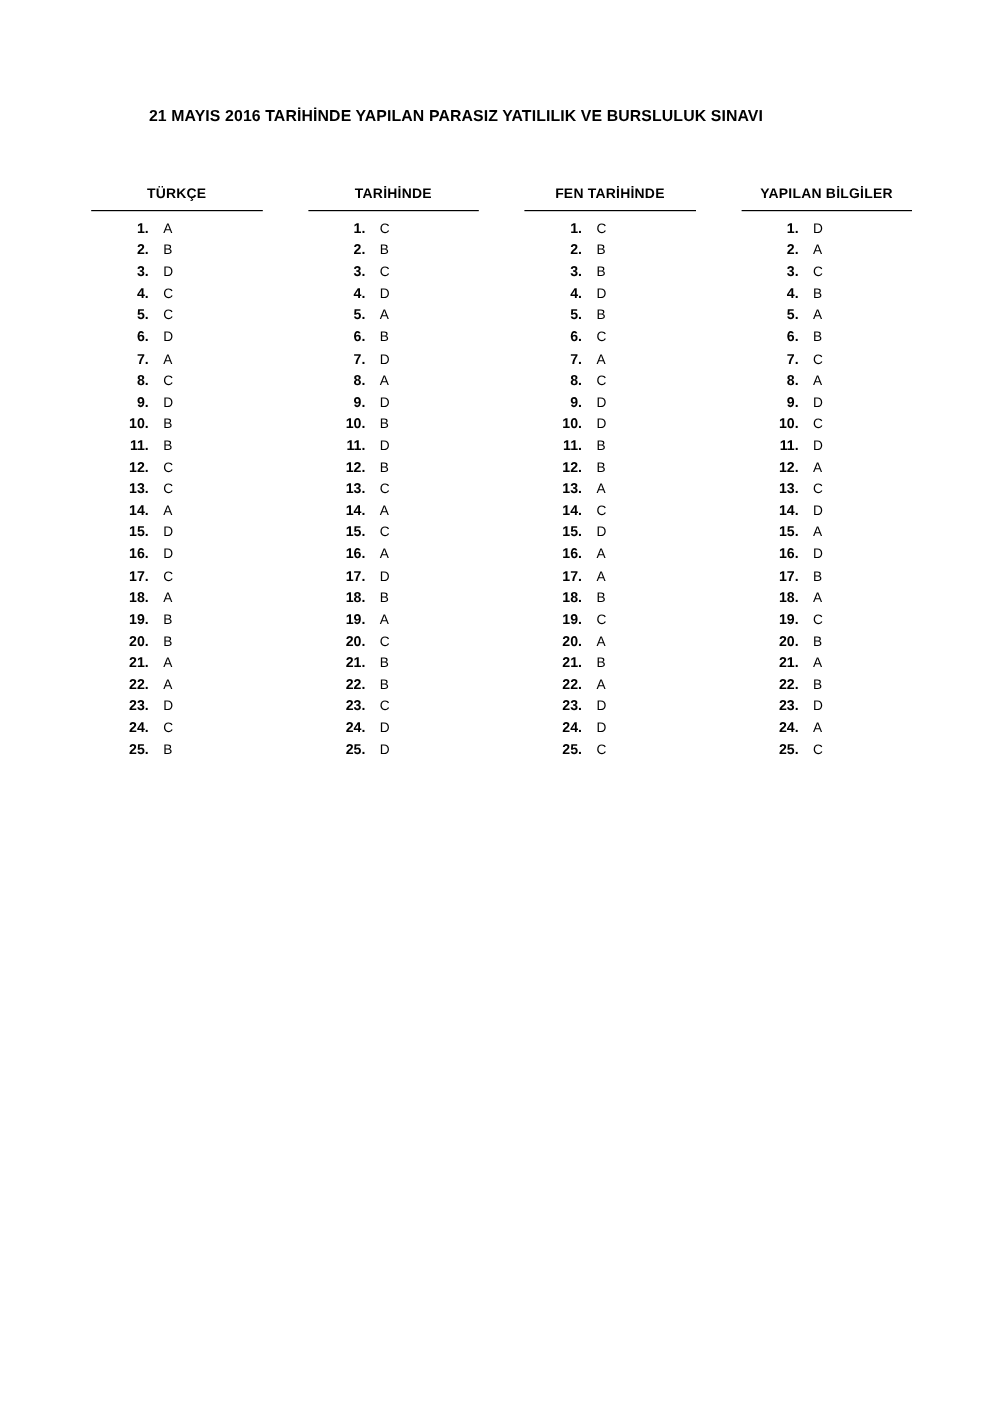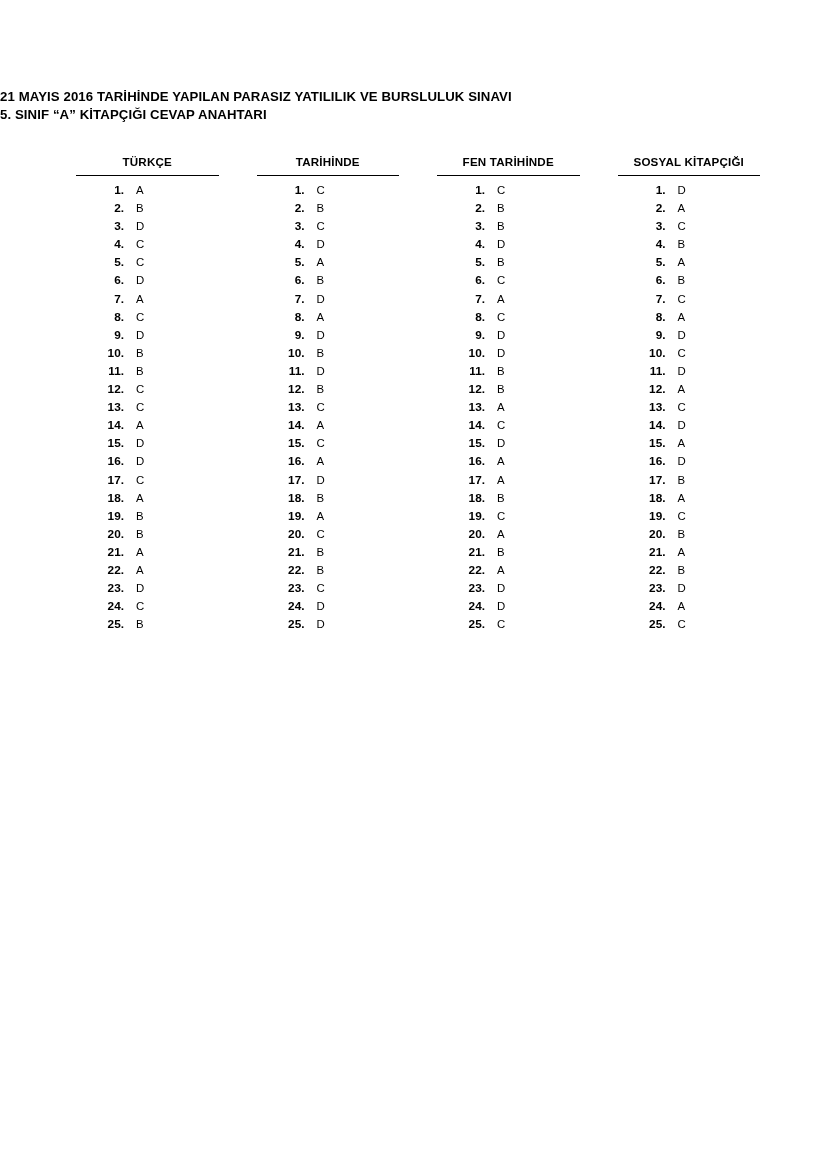--- a/index.html
+++ b/index.html
@@ -19,21 +19,21 @@
     position: absolute;
     left: 0; top: 0;
     width: 828px;
     height: 1171px;
   }
   .title-block {
     position: absolute;
     left: 0;
     top: 88px;
     width: 760px;
-    text-align: left;
+    text-align: center;
   }
   .title-line {
     font-size: 13.2px;
     font-weight: bold;
     letter-spacing: 0.1px;
     line-height: 18px;
     white-space: nowrap;
   }
   .columns {
     position: absolute;
@@ -84,21 +84,20 @@
     text-align: left;
   }
 </style>
 </head>
 <body>
 
 <div class="page">
 
   <div class="title-block">
     <div class="title-line">21 MAYIS 2016 TARİHİNDE YAPILAN PARASIZ YATILILIK VE BURSLULUK SINAVI</div>
-    <div class="title-line">5. SINIF “A” KİTAPÇIĞI CEVAP ANAHTARI</div>
   </div>
 
   <div class="columns">
       <div class="col">
         <div class="col-header">TÜRKÇE</div>
         <div class="col-rule"></div>
         <div class="rows">
           <div class="row">
             <span class="num">1.</span>
             <span class="ans">A</span>
@@ -407,21 +406,21 @@
             <span class="num">24.</span>
             <span class="ans">D</span>
           </div>
           <div class="row">
             <span class="num">25.</span>
             <span class="ans">C</span>
           </div>
         </div>
       </div>
       <div class="col">
-        <div class="col-header">SOSYAL KİTAPÇIĞI</div>
+        <div class="col-header">YAPILAN BİLGİLER</div>
         <div class="col-rule"></div>
         <div class="rows">
           <div class="row">
             <span class="num">1.</span>
             <span class="ans">D</span>
           </div>
           <div class="row">
             <span class="num">2.</span>
             <span class="ans">A</span>
           </div>

